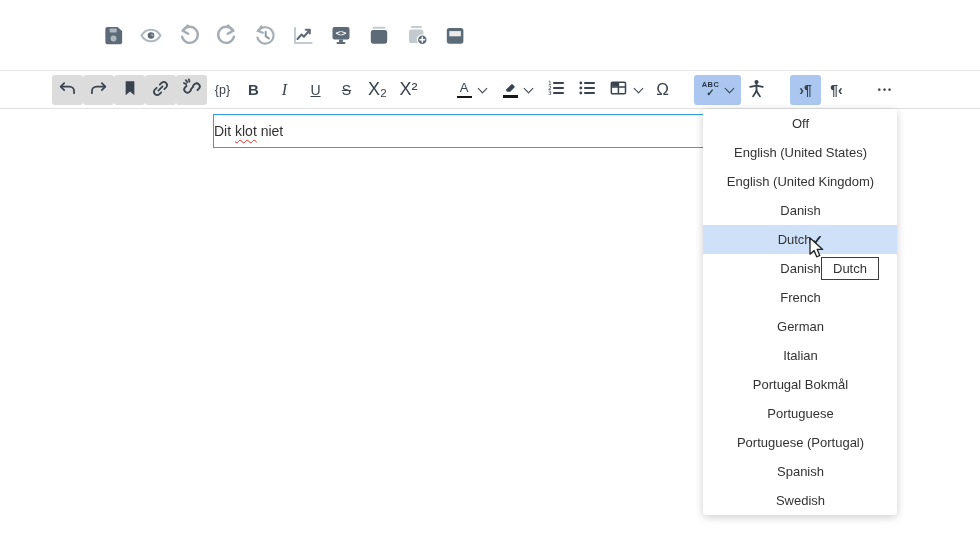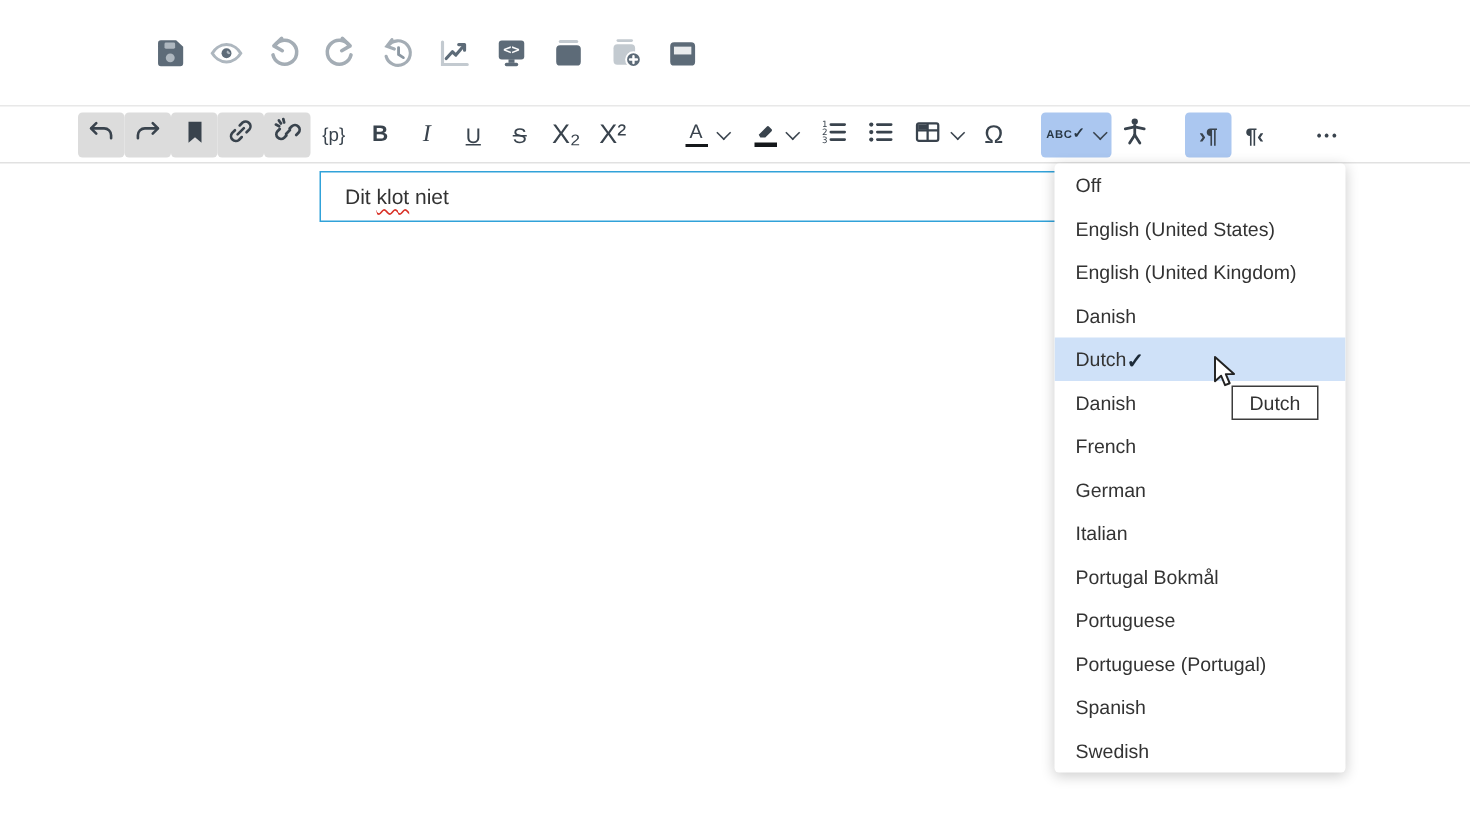--- a/index.html
+++ b/index.html
@@ -37,43 +37,43 @@
   .g-omega{font-size:17px;}
   .g-para{font-size:14px;font-weight:bold;}
   .g-more{font-size:9px;font-weight:bold;letter-spacing:2px;}
   .chev{
     width:6px;height:6px;border-right:1.6px solid #39434d;border-bottom:1.6px solid #39434d;
     transform:rotate(45deg);display:inline-block;margin-left:7px;margin-top:-3px;
   }
   .colstack{display:flex;flex-direction:column;align-items:center;line-height:1;}
   .colstack .letterA{font-size:13px;color:#39434d;}
   .colorbar{width:15px;height:2.6px;background:#15181b;margin-top:2px;}
-  .abc-stack{display:flex;flex-direction:row;align-items:center;line-height:1;color:#283744;}
+  .abc-stack{display:flex;flex-direction:column;align-items:center;line-height:1;color:#283744;}
   .abc-top{font-size:7.5px;font-weight:bold;letter-spacing:.4px;}
   .abc-check{font-size:10px;margin-top:0px;font-weight:bold;}
   .sep24{width:24px;flex:0 0 auto;}
   .sep16{width:16px;flex:0 0 auto;}
   .sep18{width:18px;flex:0 0 auto;}
   
   .docline{
     position:absolute;left:213px;top:114px;width:497px;height:34px;box-sizing:border-box;
-    border:1.5px solid #31a2d9;display:flex;align-items:center;padding-left:16px;
+    border:1.5px solid #31a2d9;display:flex;align-items:center;padding-left:0;
     font-size:14px;color:#333;white-space:pre;background:#fff;cursor:text;text-align:right;
   }
   .wavy{
     text-decoration:underline;text-decoration-style:wavy;
     text-decoration-color:#d93025;text-decoration-thickness:1px;text-underline-offset:2.5px;
   }
   
   .dd{
     position:absolute;left:703px;top:109px;width:194px;background:#fff;z-index:50;
     border-radius:3px;box-shadow:0 2px 9px rgba(0,0,0,.2);overflow:hidden;
   }
   .dd-item{
-    height:29px;display:flex;align-items:center;justify-content:flex-start;
+    height:29px;display:flex;align-items:center;justify-content:center;
     padding:0 13px 0 14px;font-size:13px;color:#333;cursor:pointer;box-sizing:border-box;
   }
   .dd-item.sel{background:#cfe1f8;}
   .dd-check{font-size:14px;color:#1c2a38;font-weight:bold;}
   
   .tooltip{
     position:absolute;left:821px;top:257px;z-index:55;background:#fff;
     border:1px solid #3c3c3c;padding:3px 11px;font-size:13px;color:#333;
   }
   .cursor{position:absolute;left:804px;top:236px;z-index:60;pointer-events:none;}

